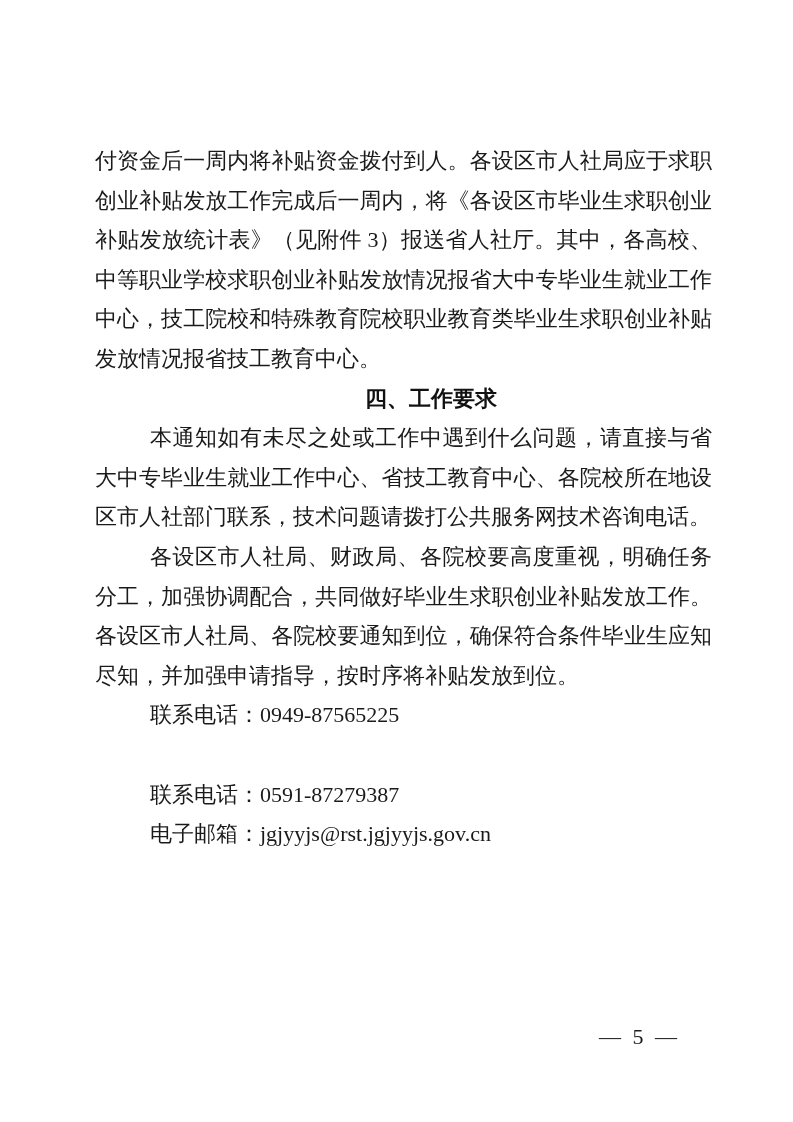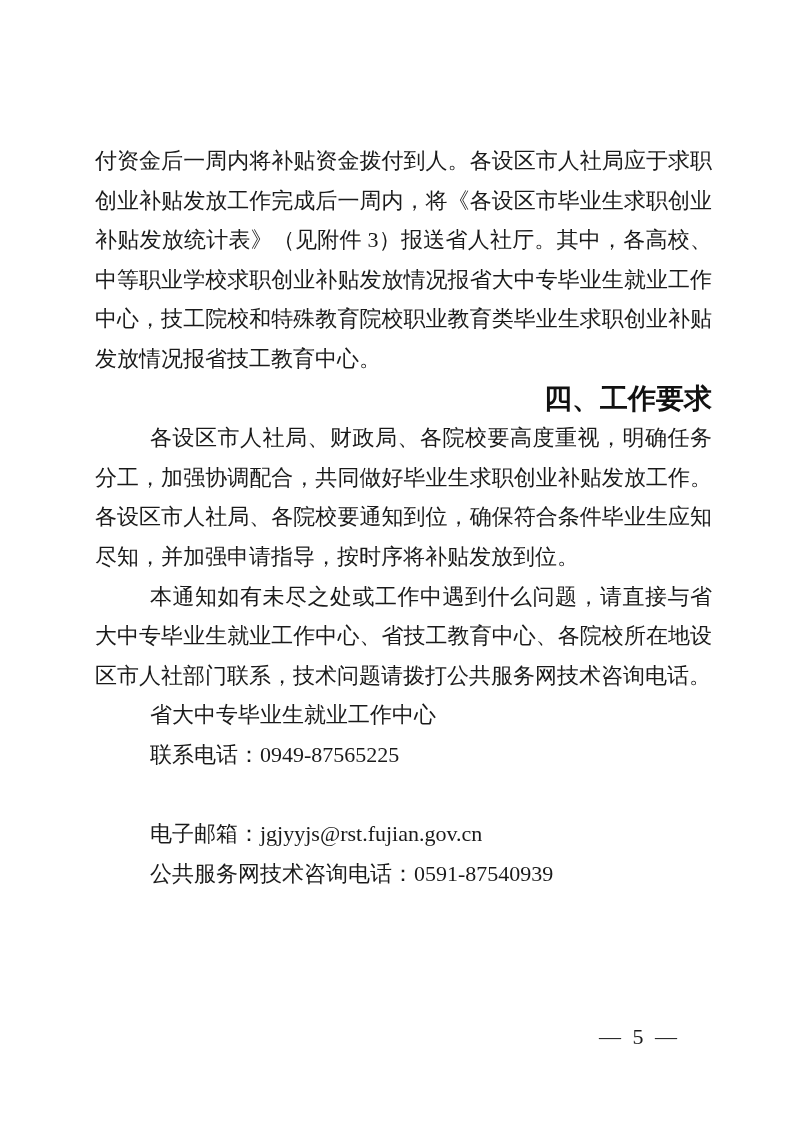--- a/index.html
+++ b/index.html
@@ -29,24 +29,24 @@
   .para {
     margin: 0;
     text-indent: 55px;
   }
   .para.no-indent {
     text-indent: 0;
   }
   .heading {
     margin: 0;
     padding-left: 55px;
-    font-size: 28px;
+    font-size: 22px;
     line-height: 39.6px;
     font-weight: 700;
-    text-align: right;
+    text-align: center;
     font-family: "Liberation Sans", "DejaVu Sans", sans-serif;
     color: #111111;
   }
   .contact-line {
     padding-left: 55px;
     white-space: nowrap;
   }
   .spacer-line {
     height: 39.6px;
   }
@@ -63,33 +63,32 @@
 </head>
 <body>
 
 <div class="page">
   <div class="content">
 
     <p class="para no-indent">付资金后一周内将补贴资金拨付到人。各设区市人社局应于求职创业补贴发放工作完成后一周内，将《各设区市毕业生求职创业补贴发放统计表》（见附件 3）报送省人社厅。其中，各高校、中等职业学校求职创业补贴发放情况报省大中专毕业生就业工作中心，技工院校和特殊教育院校职业教育类毕业生求职创业补贴发放情况报省技工教育中心。</p>
 
     <h2 class="heading">四、工作要求</h2>
 
+    <p class="para">本通知如有未尽之处或工作中遇到什么问题，请直接与省大中专毕业生就业工作中心、省技工教育中心、各院校所在地设区市人社部门联系，技术问题请拨打公共服务网技术咨询电话。</p>
+
     <p class="para">各设区市人社局、财政局、各院校要高度重视，明确任务分工，加强协调配合，共同做好毕业生求职创业补贴发放工作。各设区市人社局、各院校要通知到位，确保符合条件毕业生应知尽知，并加强申请指导，按时序将补贴发放到位。</p>
 
-    <p class="para">本通知如有未尽之处或工作中遇到什么问题，请直接与省大中专毕业生就业工作中心、省技工教育中心、各院校所在地设区市人社部门联系，技术问题请拨打公共服务网技术咨询电话。</p>
-
-    <div class="contact-line">省大中专毕业生就业工作中心</div>
 
     <div class="contact-line">联系电话：0949-87565225</div>
 
 
     <div class="spacer-line"></div>
 
 
+    <div class="contact-line">联系电话：0591-87279387</div>
 
-    <div class="contact-line">电子邮箱：jgjyyjs@rst.fujian.gov.cn</div>
+    <div class="contact-line">电子邮箱：jgjyyjs@rst.jgjyyjs.gov.cn</div>
 
-    <div class="contact-line">公共服务网技术咨询电话：0591-87540939</div>
 
   </div>
 
   <div class="page-number">— 5 —</div>
 </div>
 
 </body></html>

